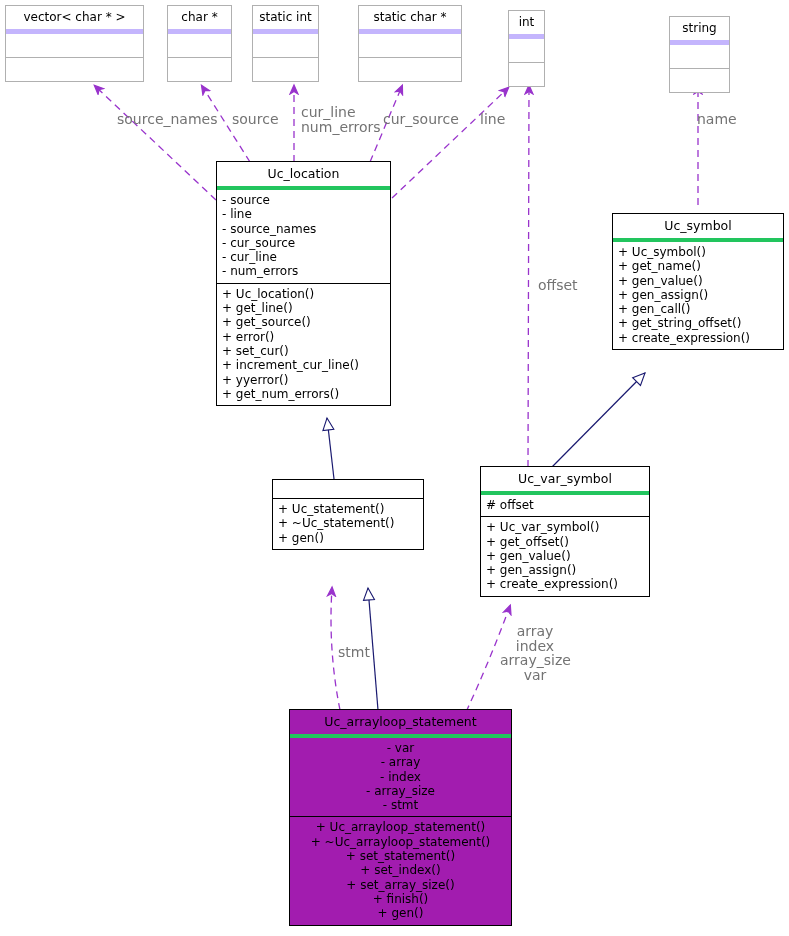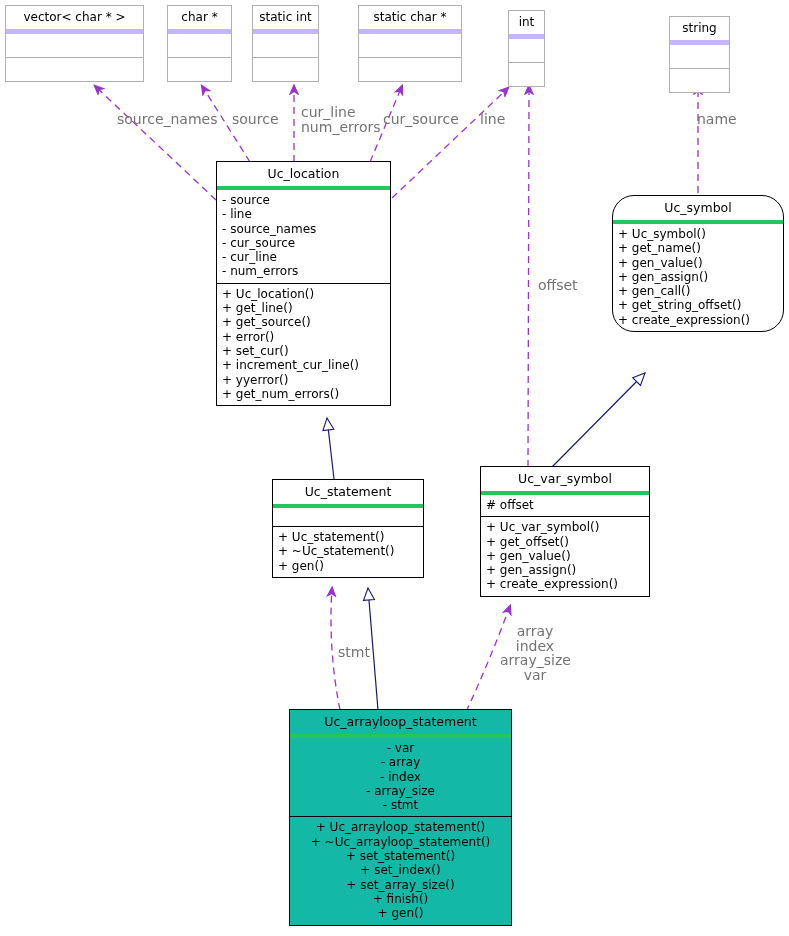--- a/index.html
+++ b/index.html
@@ -69,21 +69,21 @@
     border-bottom: 1px solid #000;
   }
   .classbox .section .row {
     white-space: nowrap;
   }
   .classbox.filled {
     background: #bfbfbf;
   }
   .classbox.filled .title,
   .classbox.filled .section {
-    background: #14b8a6;
+    background: #a21caf;
     text-align: center;
   }
   .emptysection {
     height: 18px;
     border-bottom: 1px solid #000;
   }
   .edgelabel {
     position: absolute;
     font-size: 14px;
     color: #737373;
@@ -188,35 +188,34 @@
       <div class="row">+ get_line()</div>
       <div class="row">+ get_source()</div>
       <div class="row">+ error()</div>
       <div class="row">+ set_cur()</div>
       <div class="row">+ increment_cur_line()</div>
       <div class="row">+ yyerror()</div>
       <div class="row">+ get_num_errors()</div>
     </div>
   </div>
 
-  <div class="node classbox" style="left:612px; top:195px; width:172px;border-radius:22px;">
+  <div class="node classbox" style="left:612px; top:213px; width:172px;">
     <div class="title">Uc_symbol</div>
     <div class="section">
       <div class="row">+ Uc_symbol()</div>
       <div class="row">+ get_name()</div>
       <div class="row">+ gen_value()</div>
       <div class="row">+ gen_assign()</div>
       <div class="row">+ gen_call()</div>
       <div class="row">+ get_string_offset()</div>
       <div class="row">+ create_expression()</div>
     </div>
   </div>
 
   <div class="node classbox" style="left:272px; top:479px; width:152px;">
-    <div class="title">Uc_statement</div>
     <div class="emptysection"></div>
     <div class="section">
       <div class="row">+ Uc_statement()</div>
       <div class="row">+ ~Uc_statement()</div>
       <div class="row">+ gen()</div>
     </div>
   </div>
 
   <div class="node classbox" style="left:480px; top:466px; width:170px;">
     <div class="title">Uc_var_symbol</div>

